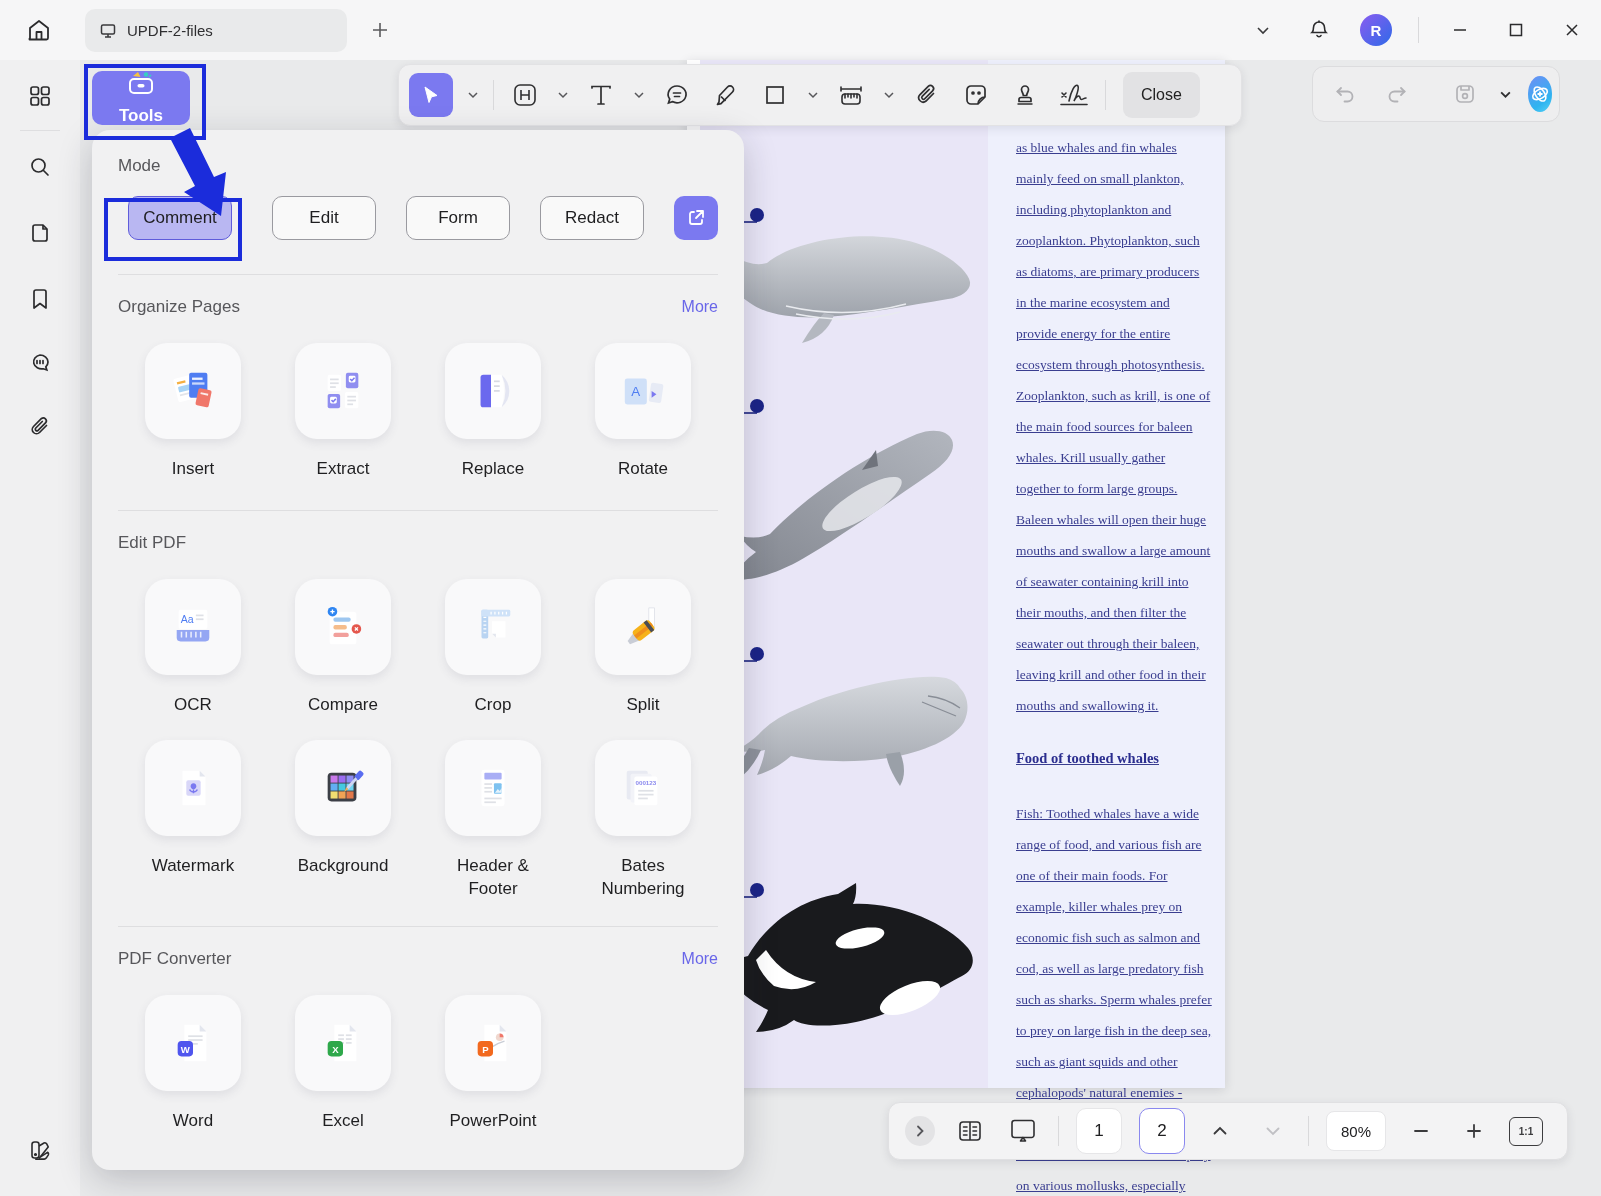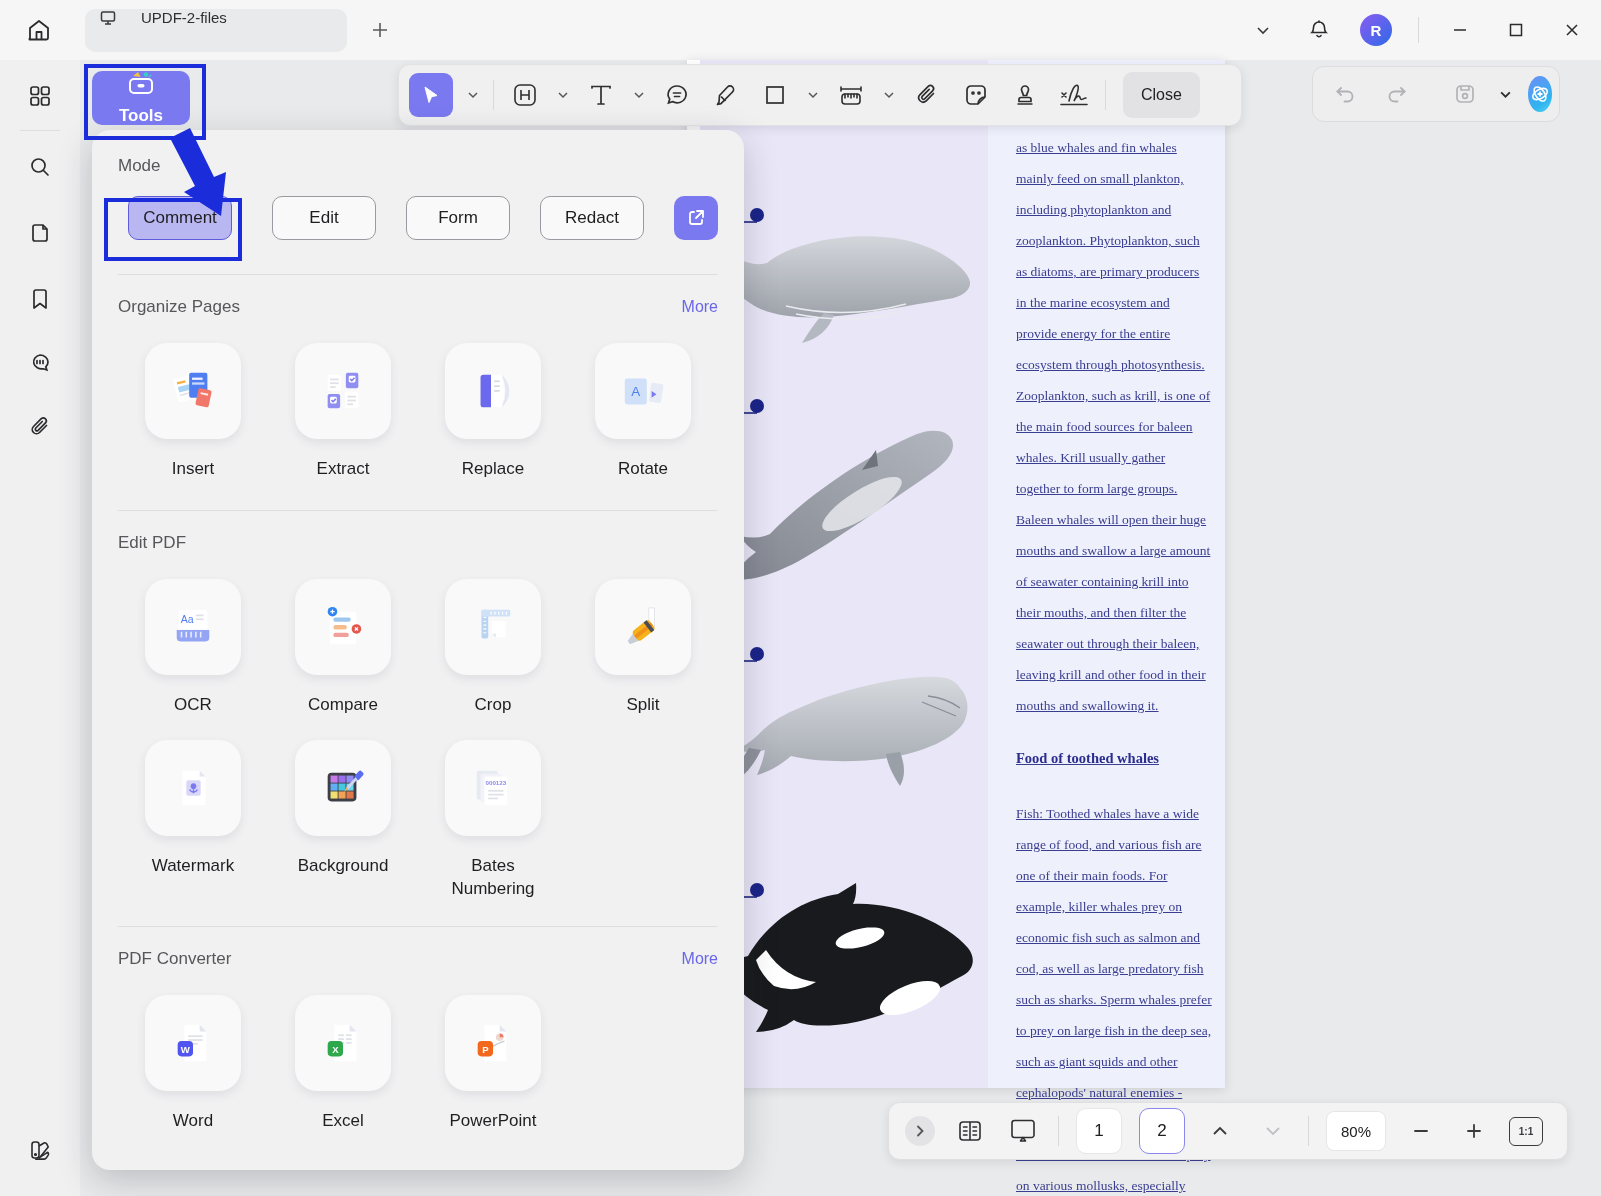--- a/index.html
+++ b/index.html
@@ -3,21 +3,21 @@
 <meta charset="utf-8">
 <style>
   html,body{margin:0;padding:0;background:#e9eaeb;}
   #app{position:relative;width:1601px;height:1196px;background:#e9eaeb;
        font-family:"Liberation Sans",sans-serif;overflow:hidden;color:#222;}
   
   .titlebar{position:absolute;left:0;top:0;width:1601px;height:60px;background:#f6f6f7;
             display:flex;align-items:center;}
   .tb-home{width:46px;height:46px;margin-left:16px;display:flex;align-items:center;justify-content:center;border-radius:8px;}
   .tab{position:absolute;left:85px;top:9px;width:262px;height:43px;background:#e9eaeb;border-radius:10px;
-       display:flex;align-items:flex-start;gap:24px;padding-left:14px;box-sizing:border-box;}
+       display:flex;align-items:center;gap:10px;padding-left:14px;box-sizing:border-box;}
   .tab-title{font-size:15px;color:#2f2f31;}
   .tb-plus{position:absolute;left:366px;top:16px;width:28px;height:28px;display:flex;align-items:center;justify-content:center;color:#5a5a5c;font-size:22px;}
   .tb-right{position:absolute;right:14px;top:0;height:60px;display:flex;align-items:center;gap:26px;}
   .avatar{width:32px;height:32px;border-radius:50%;background:linear-gradient(135deg,#8a5cf0,#2f6ae8);
           color:#fff;font-size:15px;font-weight:bold;display:flex;align-items:center;justify-content:center;}
   .winbtn{width:30px;height:30px;display:flex;align-items:center;justify-content:center;}
   .tb-sep{width:1px;height:26px;background:#d9d9db;}
   
   .sidebar{position:absolute;left:0;top:60px;width:80px;height:1136px;background:#f0f0f1;
            display:flex;flex-direction:column;align-items:center;}
@@ -676,20 +676,38 @@
                 </g>
           </svg>
             </span>
           </div>
         <div class="tile-label">Background</div>
       </div>
       <div class="tile-item">
         <div class="tile">
             <span>
           <svg width="46" height="46" viewBox="0 0 48 48">
+            <rect x="12" y="5" width="24" height="38" rx="2.5" fill="#fff"></rect>
+            <rect x="15" y="8" width="18" height="7" rx="1" fill="#a9aef5"></rect>
+            <rect x="15" y="19" width="8" height="1.8" fill="#dfe1e6"></rect>
+                <rect x="15" y="23" width="8" height="1.8" fill="#dfe1e6"></rect>
+                <rect x="15" y="27" width="8" height="1.8" fill="#dfe1e6"></rect>
+            <rect x="25" y="19" width="8" height="11" rx="1" fill="#7ec2f0"></rect>
+                <path d="M26 29 l3-4 2 2 2-3 v5 z" fill="#fff" opacity=".8"></path>
+            <rect x="15" y="34" width="18" height="1.8" fill="#dfe1e6"></rect>
+                <rect x="15" y="38" width="12" height="1.8" fill="#dfe1e6"></rect>
+          </svg>
+            </span>
+          </div>
+        <div class="tile-label">Header &amp; Footer</div>
+      </div>
+      <div class="tile-item">
+        <div class="tile">
+            <span>
+          <svg width="46" height="46" viewBox="0 0 48 48">
             <rect x="7" y="6" width="22" height="30" rx="2" fill="#e8eaf2"></rect>
             <rect x="11" y="9" width="22" height="30" rx="2" fill="#f2f3f8"></rect>
             <rect x="15" y="12" width="24" height="30" rx="2" fill="#fff"></rect>
             <text x="27" y="21" text-anchor="middle" font-size="6.5" font-weight="bold" fill="#8a88ee" font-family="Liberation Sans, sans-serif">000123</text>
             <rect x="19" y="26" width="16" height="1.8" fill="#dfe1e6"></rect>
                 <rect x="19" y="30" width="16" height="1.8" fill="#dfe1e6"></rect>
                 <rect x="19" y="34" width="10" height="1.8" fill="#dfe1e6"></rect>
           </svg>
             </span>
           </div>

